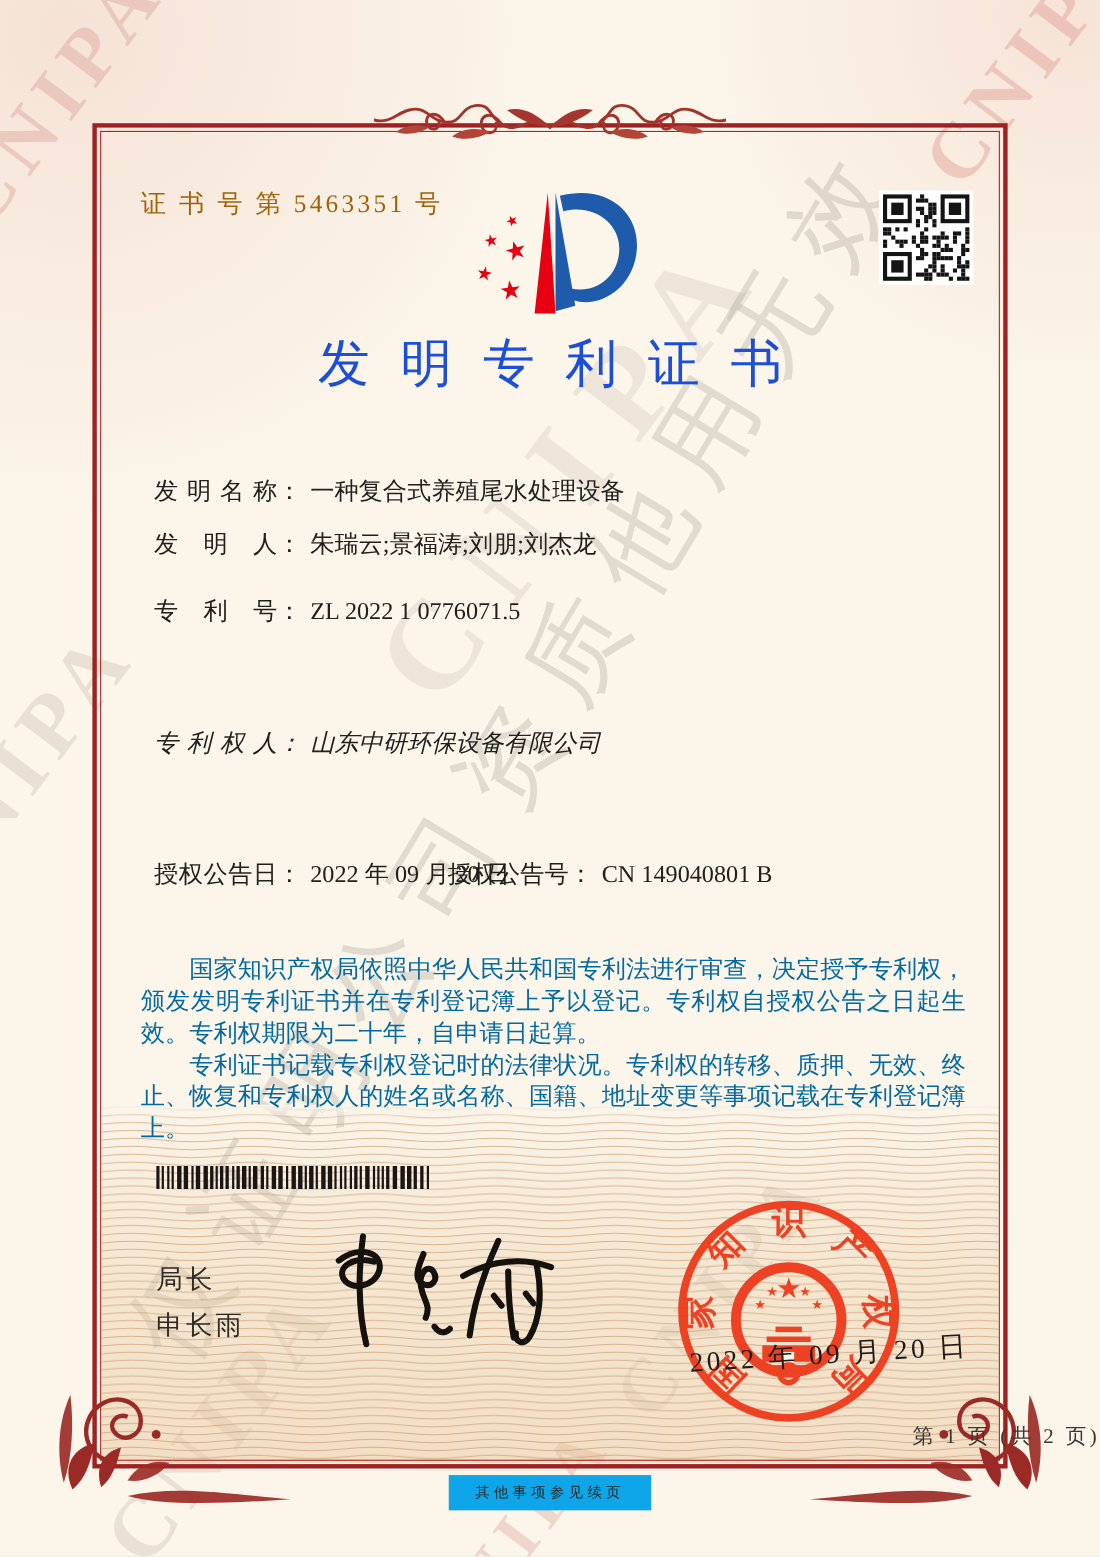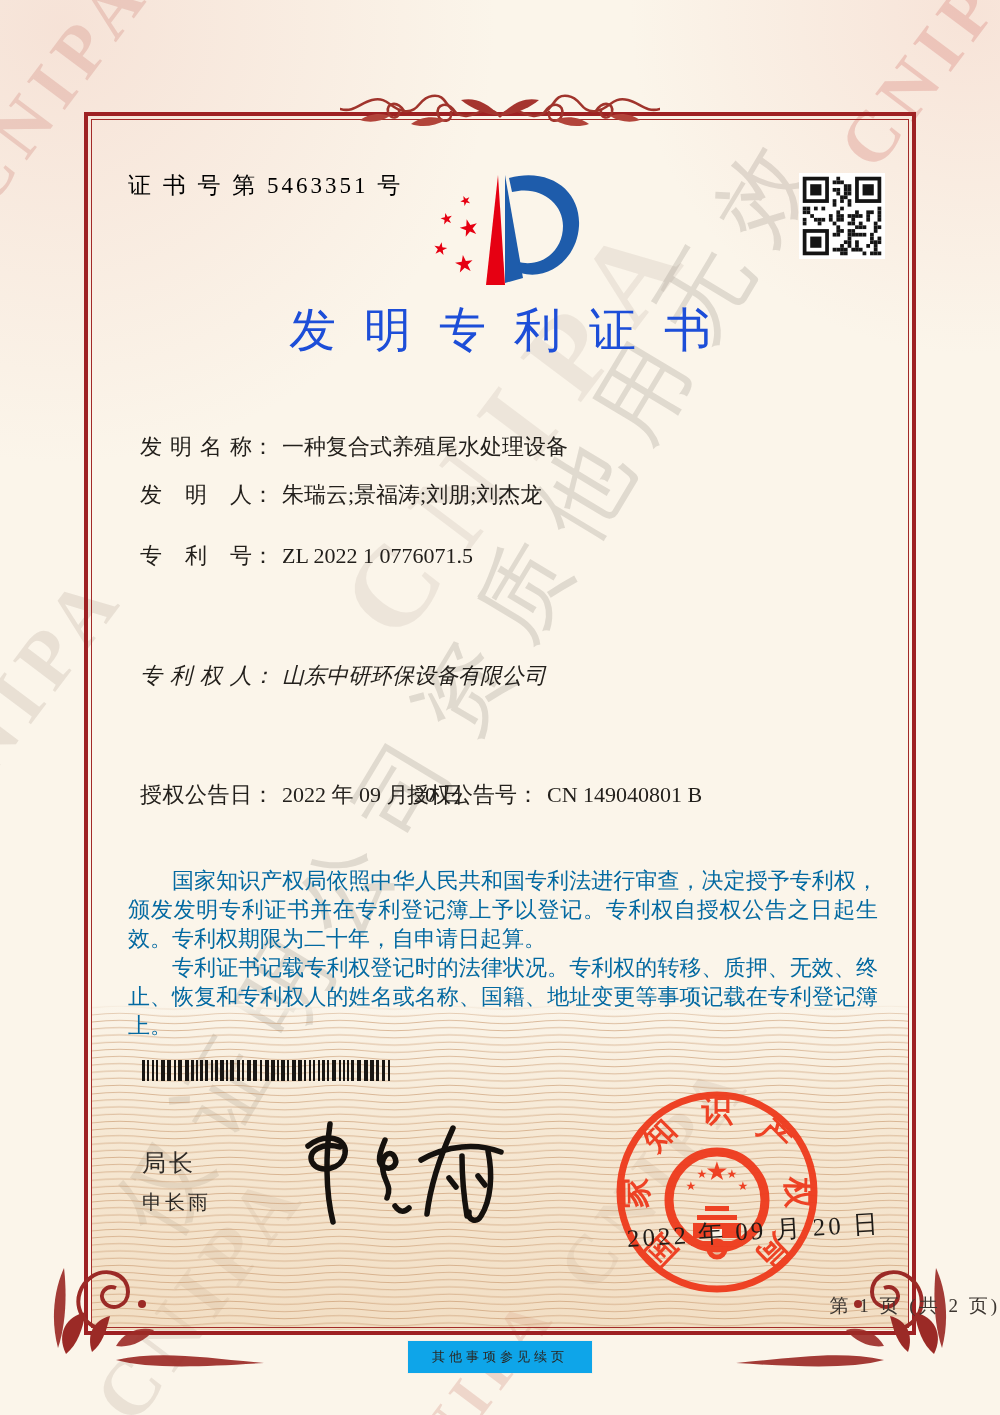--- a/index.html
+++ b/index.html
@@ -15,39 +15,39 @@
   .wm-phrase{position:absolute;left:470px;top:680px;white-space:nowrap;z-index:1;
       font-size:92px;letter-spacing:24px;color:rgba(122,110,99,.20);
       transform:translate(-50%,-50%) rotate(-59deg);pointer-events:none;}
   
   .frame{position:absolute;left:84px;top:112px;width:824px;height:1215px;
          border:4px solid #9e2123;z-index:3;pointer-events:none;}
   .frame::before{content:"";position:absolute;inset:3px;border:1.5px solid #a22a28;}
   .guilloche{position:absolute;left:92px;top:1004px;z-index:2;}
   .ornament{position:absolute;z-index:4;pointer-events:none;}
   
-  .certno{position:absolute;left:128px;top:170px;font-size:23px;color:#000000;
+  .certno{position:absolute;left:128px;top:170px;font-size:23px;color:#a16207;
           letter-spacing:3px;z-index:5;}
   .logo{position:absolute;left:424px;top:165px;z-index:5;}
   .qr{position:absolute;left:799px;top:173px;z-index:5;}
   .title{position:absolute;left:0;right:0;top:299px;text-align:center;font-size:47px;
          color:#1d4ed8;letter-spacing:28px;text-indent:28px;z-index:5;}
   
   .frow{position:absolute;left:140px;font-size:22px;color:#23201c;z-index:5;white-space:nowrap;}
   .flabel{display:inline-block;width:112px;text-align:justify;text-align-last:justify;}
   .fcolon{margin-right:8px;}
   
   .bodytext{position:absolute;left:128px;top:828px;width:750px;font-size:22px;
             line-height:29px;text-align:justify;color:#0369a1;z-index:5;margin-top:38px;}
   .bodytext p{margin:0;text-indent:2em;}
   
   .barcode{position:absolute;left:142px;top:1060px;z-index:5;}
   .dirlabel{position:absolute;left:142px;top:1147px;font-size:24px;color:#2e2a26;
             font-family:"Liberation Sans","DejaVu Sans",sans-serif;z-index:5;letter-spacing:3px;text-align:center;}
-  .dirname{position:absolute;left:142px;top:1189px;font-size:20px;color:#2e2a26;
+  .dirname{position:absolute;left:142px;top:1189px;font-size:24px;color:#2e2a26;
            font-family:"Liberation Sans","DejaVu Sans",sans-serif;z-index:5;letter-spacing:3px;}
   .sig{position:absolute;left:292px;top:1120px;z-index:5;}
   .seal{position:absolute;left:613px;top:1088px;z-index:6;opacity:.95;}
   .sealdate{position:absolute;left:627px;top:1222px;font-size:25px;letter-spacing:3px;
             color:#1f1c18;transform:rotate(-3.5deg);transform-origin:left center;z-index:7;}
   .pageinfo{position:absolute;left:0;right:0;top:1293px;text-align:right;font-size:19px;
             color:#3c3631;letter-spacing:3px;z-index:5;}
   .contbox{position:absolute;left:50%;top:1341px;transform:translateX(-50%);z-index:5;
            background:#0ea5e9;padding:7px 24px;font-size:13px;letter-spacing:4px;color:#2a2622;
            box-shadow:0 0 0 1px rgba(0,0,0,.02);white-space:nowrap;}

